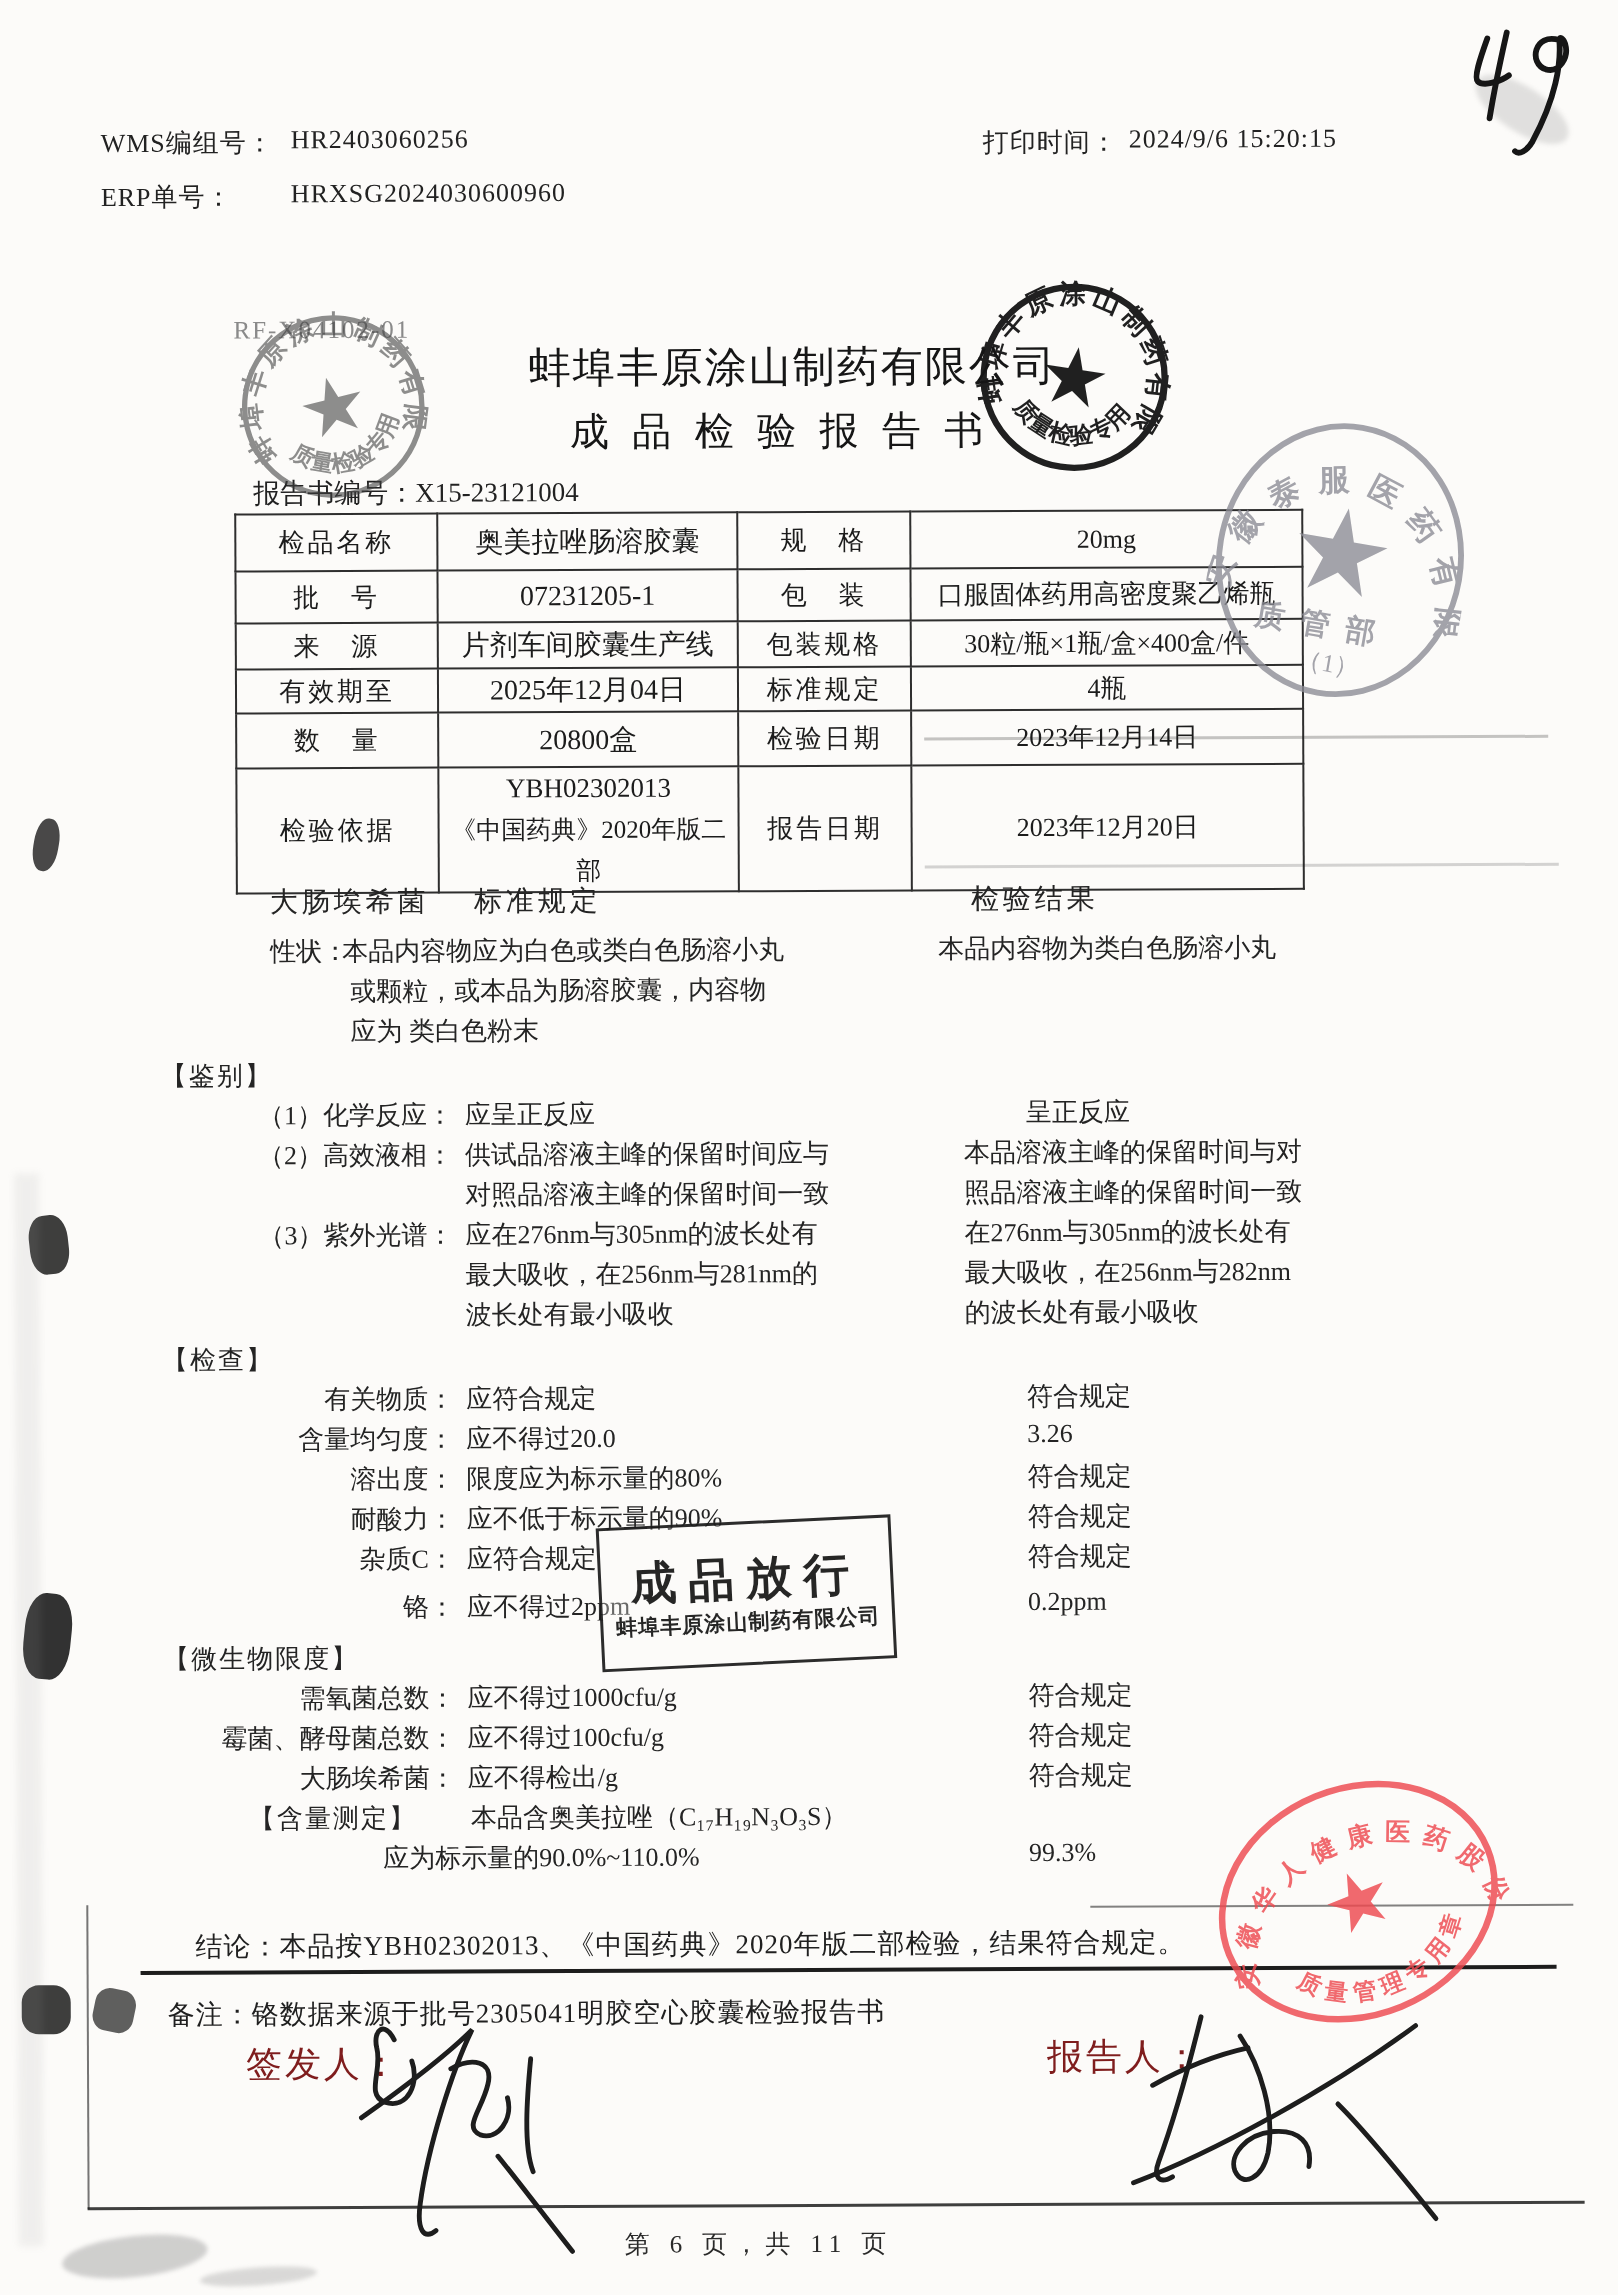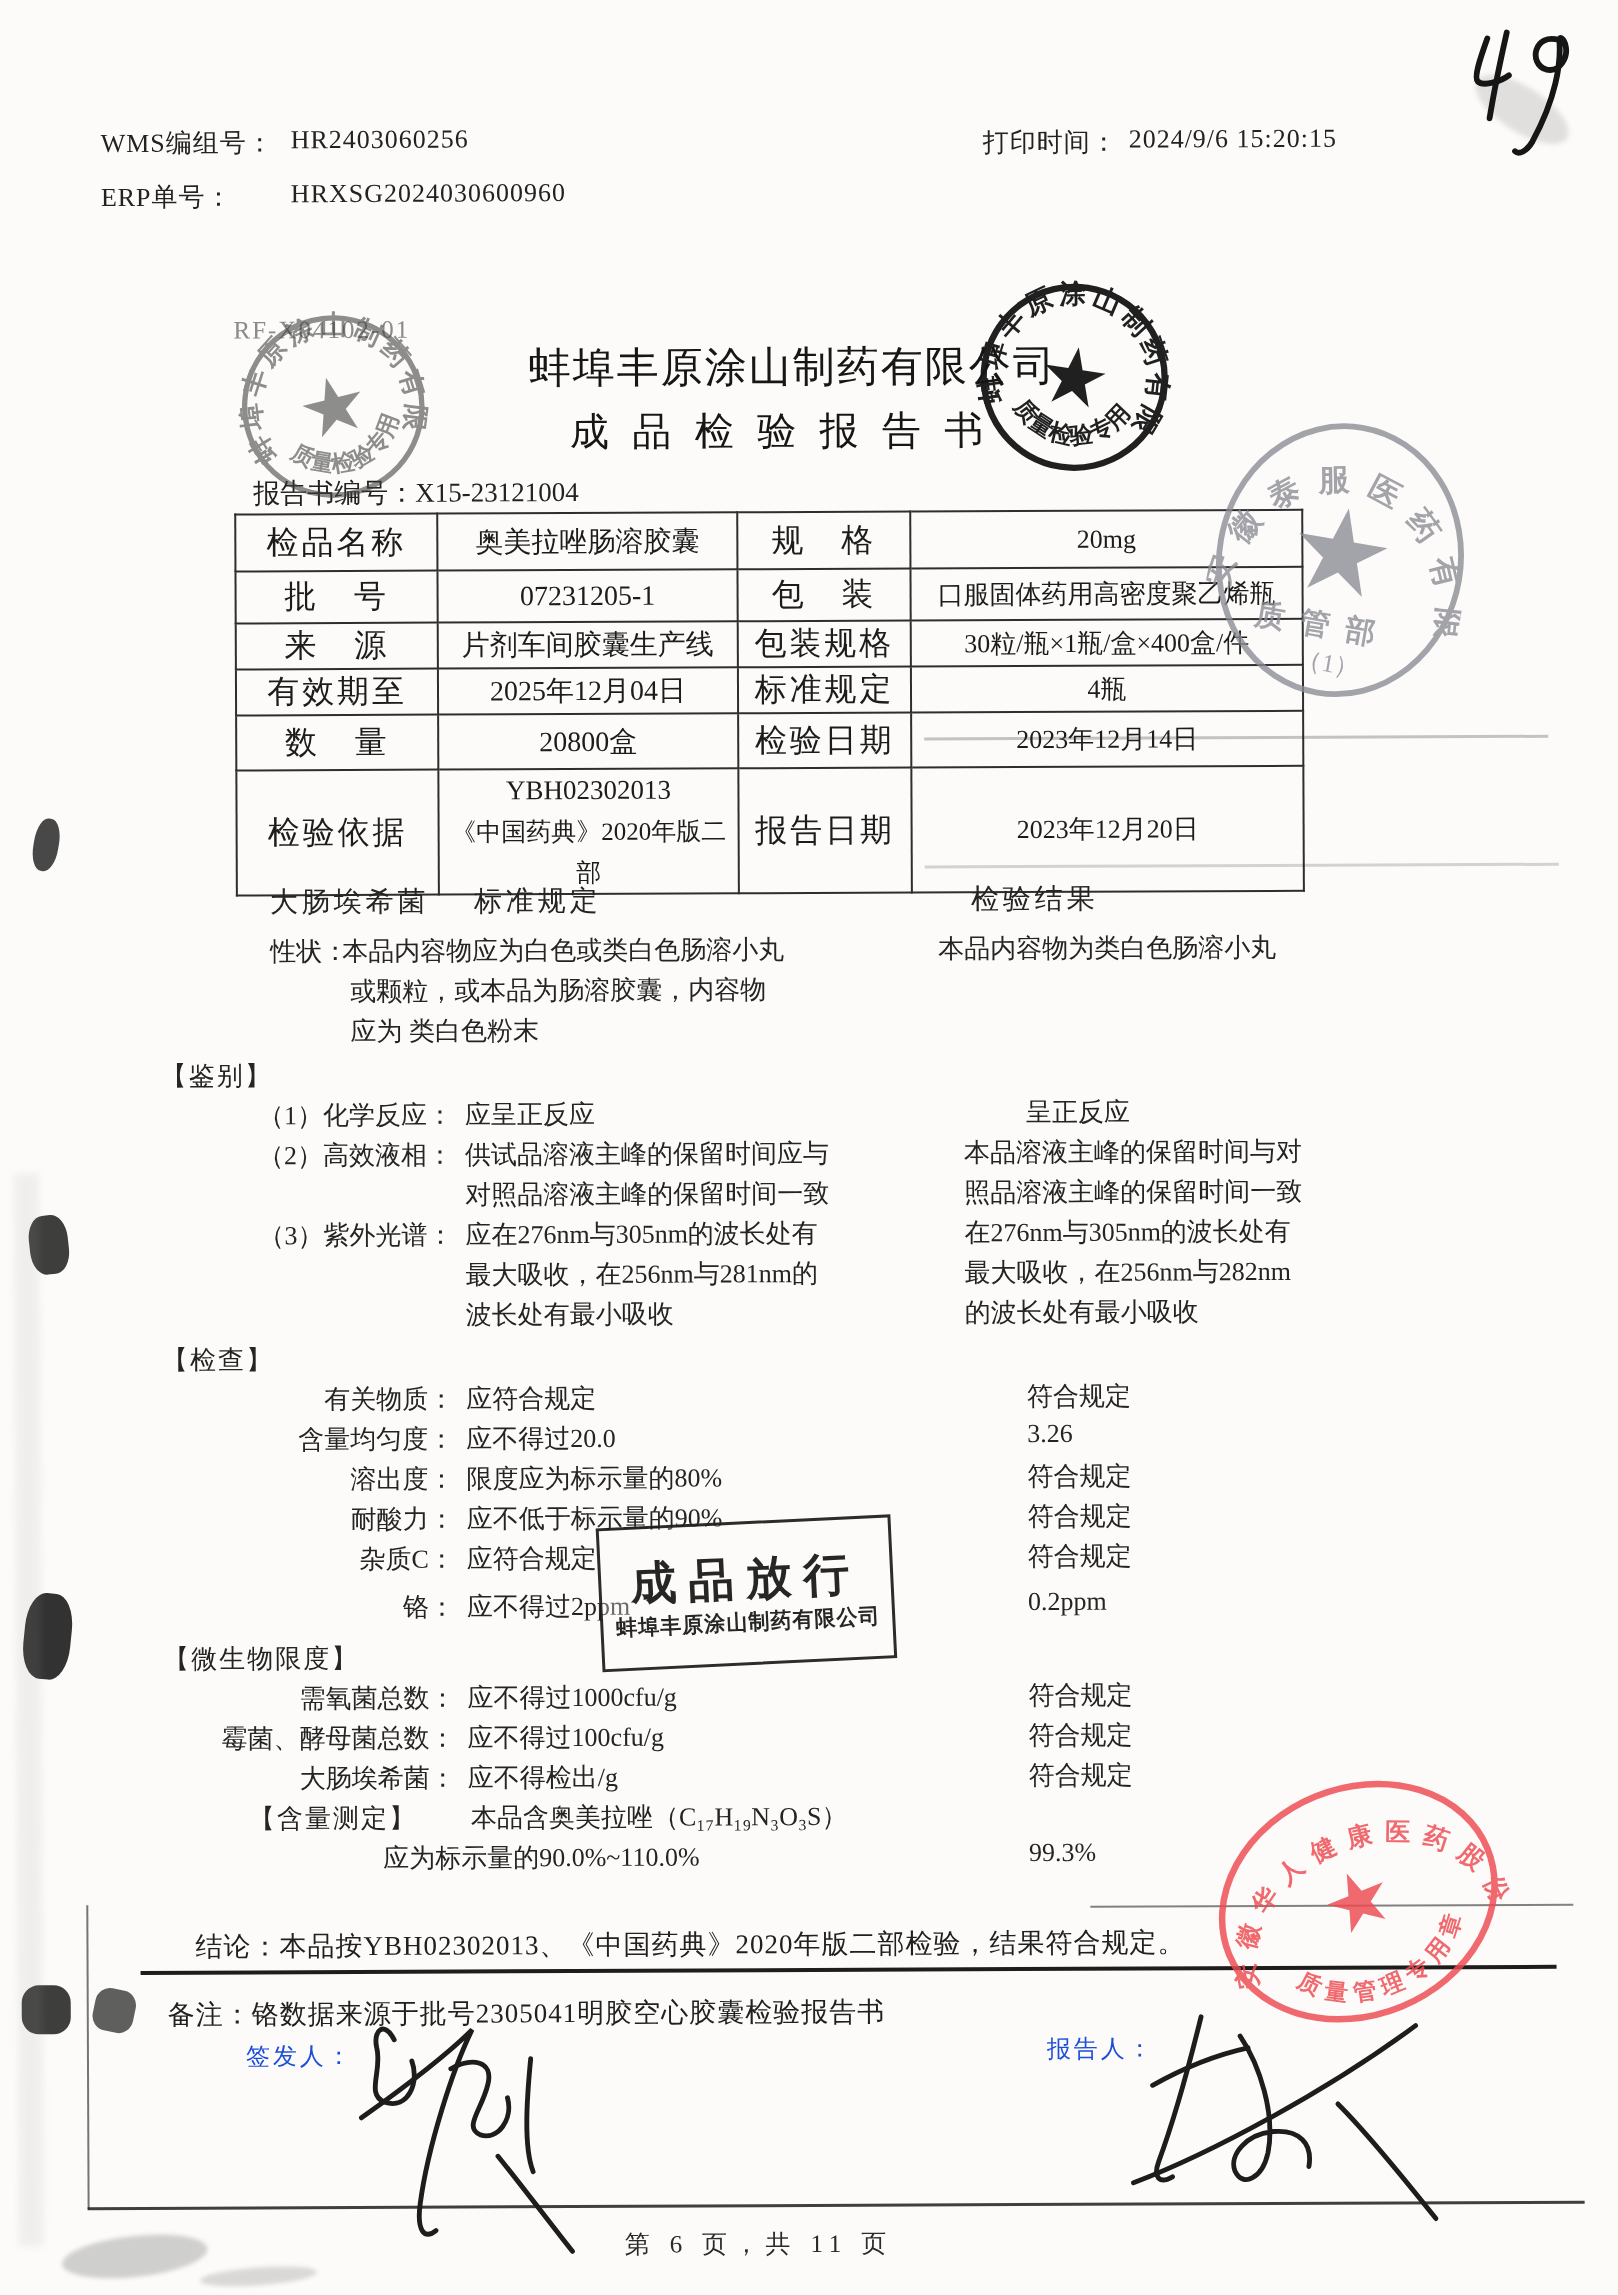--- a/index.html
+++ b/index.html
@@ -9,21 +9,21 @@
   .abs{position:absolute;}
   
   .hline{font-size:26px;letter-spacing:1px;color:#222;}
   
   .rf-code{font-size:25px;color:#8a8a8a;letter-spacing:2px;}
   .company-title{font-size:42px;letter-spacing:2px;color:#161616;}
   .report-title{font-size:39px;letter-spacing:23.4px;color:#161616;}
   .report-no{font-size:27px;color:#222;}
   
   table.info{border-collapse:collapse;table-layout:fixed;width:1067px;}
-  table.info td{border:2.4px solid #2e2e2e;text-align:center;vertical-align:middle;font-size:32px;color:#1c1c1c;padding:0 2px;overflow:hidden;}
+  table.info td{border:2.4px solid #2e2e2e;text-align:center;vertical-align:middle;font-size:26px;color:#1c1c1c;padding:0 2px;overflow:hidden;}
   table.info td.lbl{letter-spacing:2.9px;}
   table.info tr:nth-child(1){height:57px;}
   table.info tr:nth-child(2){height:52px;}
   table.info tr:nth-child(3){height:46px;}
   table.info tr:nth-child(4){height:44px;}
   table.info tr:nth-child(5){height:55px;}
   table.info tr:nth-child(6){height:97px;}
   table.info td:nth-child(2){font-size:28px;}
   table.info td:nth-child(4){font-size:26px;}
   table.info td.two-line div{line-height:41px;font-size:27px;}
@@ -45,21 +45,21 @@
   .rline.shape-cont .std{left:351px;}
   .rline.section{margin-top:3.9px;}
   .rline.section .label{left:161px;width:auto;text-align:left;letter-spacing:2px;}
   .rline.item-gap{margin-top:7.8px;}
   .rline.section-gap{margin-top:11.7px;}
   .rline.assay .label{left:246px;width:auto;text-align:left;letter-spacing:2px;}
   .rline.assay .std{left:468px;}
   .rline.assay-cont .std{left:380px;}
   
   .concl{font-size:27px;letter-spacing:1px;color:#202020;white-space:nowrap;}
-  .sig-label{font-size:24px;letter-spacing:2.9px;color:#1d4ed8;}
+  .sig-label{font-size:36px;letter-spacing:2.9px;color:#7f1d1d;}
   .footer-text{font-size:25px;letter-spacing:6.8px;color:#2a2a2a;}
   .hr{position:absolute;background:#1d1d1d;}
   
   .stamp{pointer-events:none;}
   .release-stamp{border:3.9px solid #1b1b1b;width:289px;height:138px;transform:rotate(-2.5deg);
       display:flex;flex-direction:column;align-items:center;justify-content:center;opacity:.92;background:rgba(252,251,249,.35);}
   .release-stamp .l1{font-size:46px;font-weight:bold;letter-spacing:11.7px;color:#141414;line-height:59px;}
   .release-stamp .l2{font-size:21.5px;font-weight:bold;letter-spacing:1px;color:#141414;line-height:29px;transform:scaleX(.98);}
   .noise{position:absolute;background:#1c1c1c;}
   .smudge{position:absolute;background:#9a9a9a;}

